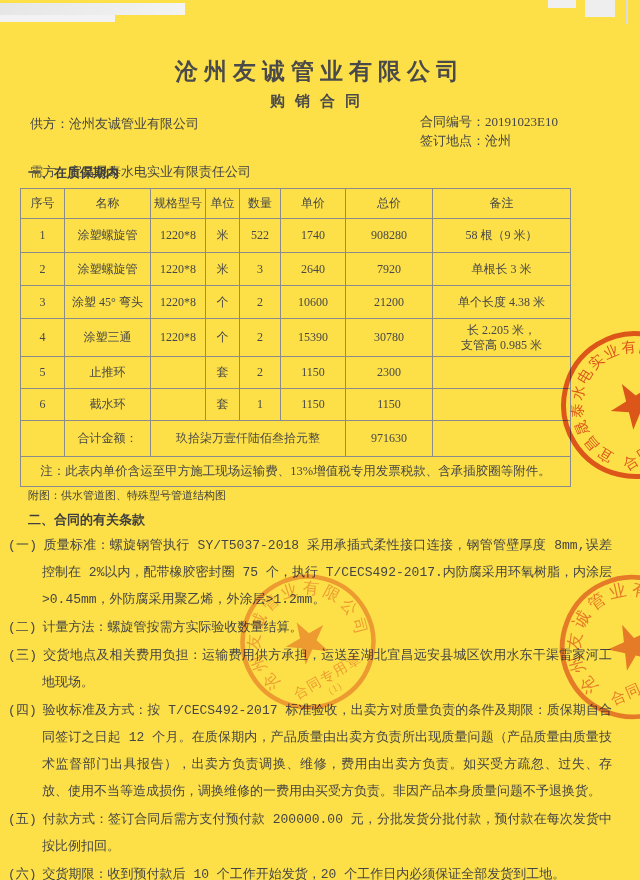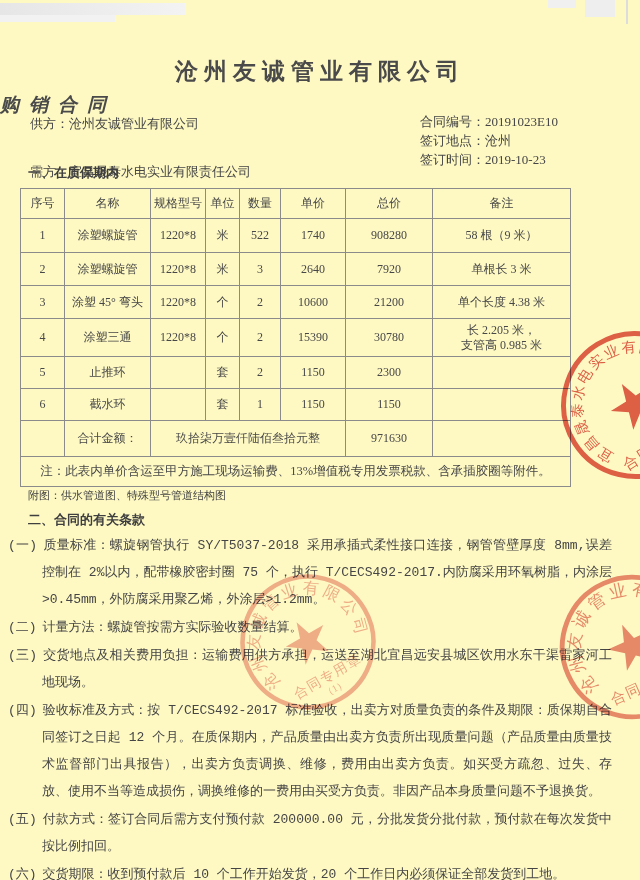--- a/index.html
+++ b/index.html
@@ -1,39 +1,39 @@
 <!DOCTYPE html>
 <html><head>
 <meta charset="utf-8">
 <style>
   html,body{margin:0;padding:0;background:#e9e9e9;}
   .page{
     position:relative;
     width:640px;height:880px;
     margin:0 auto;
-    background:#fef9c3;
+    background:#fde047;
     overflow:hidden;
     font-family:"Liberation Serif","DejaVu Serif",serif;
     color:#424242;
   }
   
   .artifact{position:absolute;background:#ededed;}
   .artifact.a1{left:0;top:3px;width:185px;height:12px;background:linear-gradient(90deg,#e6e6e6,#f3f3f3);}
   .artifact.a2{left:0;top:15px;width:115px;height:7px;background:#f2f2f2;}
   .artifact.a3{left:548px;top:0;width:28px;height:8px;background:#f0f0f0;}
   .artifact.a4{left:585px;top:0;width:30px;height:17px;background:#eeeeee;}
   .artifact.a5{left:626px;top:0;width:2px;height:24px;background:#dcdcdc;}
 
   .title1{
     position:absolute;left:0;top:56px;width:100%;
     text-align:center;font-size:23px;font-weight:600;letter-spacing:6px;color:#4a4a4a;
   }
   .title2{
     position:absolute;left:0;top:92px;width:100%;
-    text-align:left;font-size:19px;font-weight:600;letter-spacing:10px;color:#4a4a4a;font-style:italic;
+    text-align:center;font-size:15px;font-weight:600;letter-spacing:10px;color:#4a4a4a;
   }
   .meta{position:absolute;font-size:13px;color:#454545;}
   .meta-supplier{left:30px;top:115px;}
   .meta-buyer{left:30px;top:163px;}
   .meta-right{left:420px;top:112px;line-height:19px;}
   .meta-right div{white-space:nowrap;}
 
   .sec-title{position:absolute;left:28px;font-size:13px;font-weight:bold;color:#3f3f3f;}
   .sec1{top:164px;}
   .sec2{top:511px;}
@@ -88,21 +88,20 @@
 
   <div class="meta meta-supplier">
     <span>供方：</span><span>沧州友诚管业有限公司</span>
   </div>
   <div class="meta meta-buyer">
     <span>需方：</span><span>宜昌晟泰水电实业有限责任公司</span>
   </div>
   <div class="meta meta-right">
     <div><span>合同编号：</span><span>20191023E10</span></div>
     <div><span>签订地点：</span><span>沧州</span></div>
-    <div><span>签订时间：</span><span>2019-10-23</span></div>
   </div>
 
   <div class="sec-title sec1">一、在质保期内</div>
 
   <table class="contract">
     <colgroup>
       <col class="c-seq">
         <col class="c-name">
         <col class="c-spec">
         <col class="c-unit">

